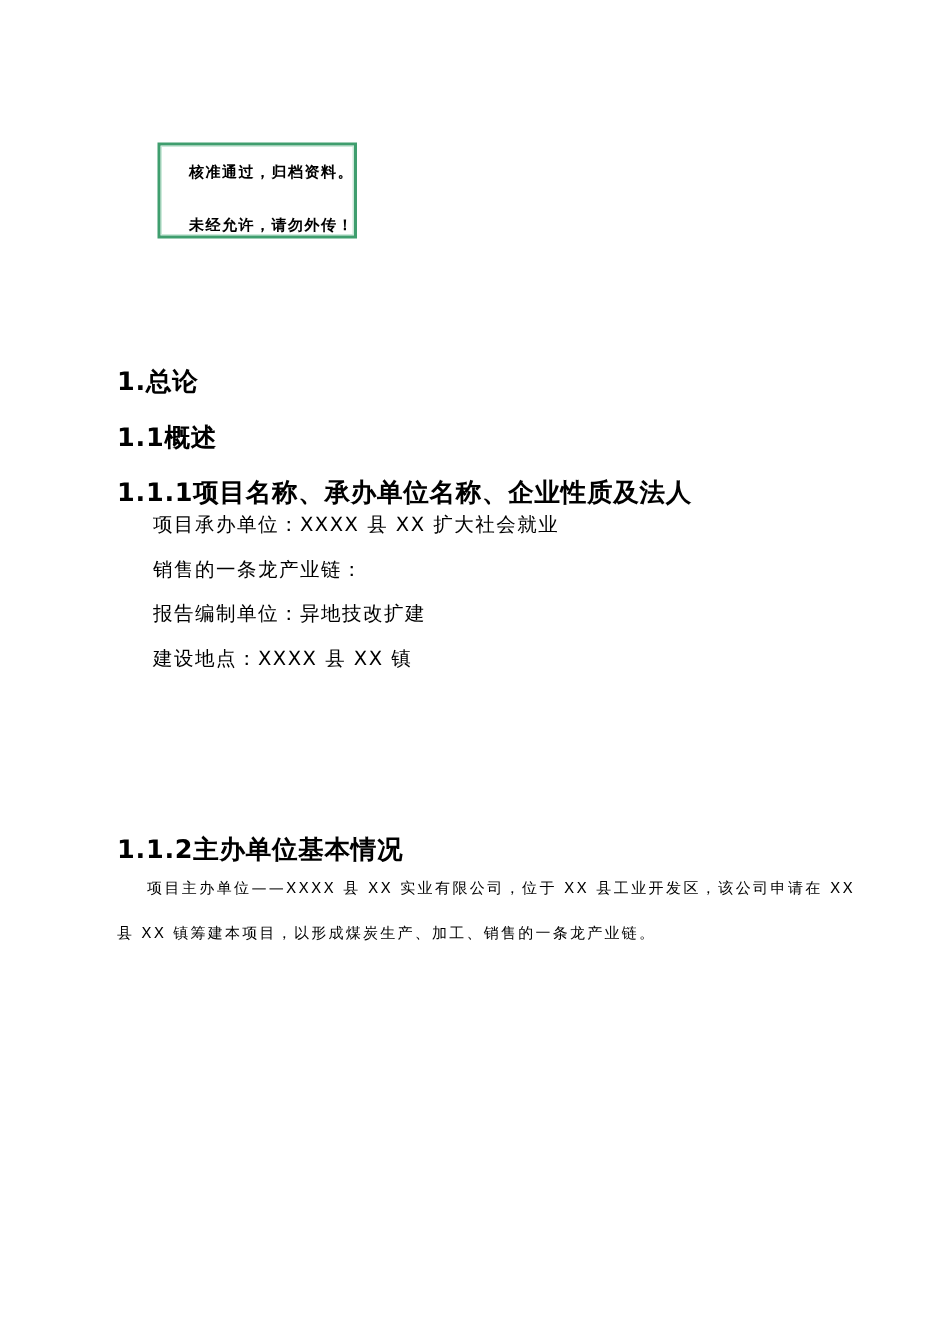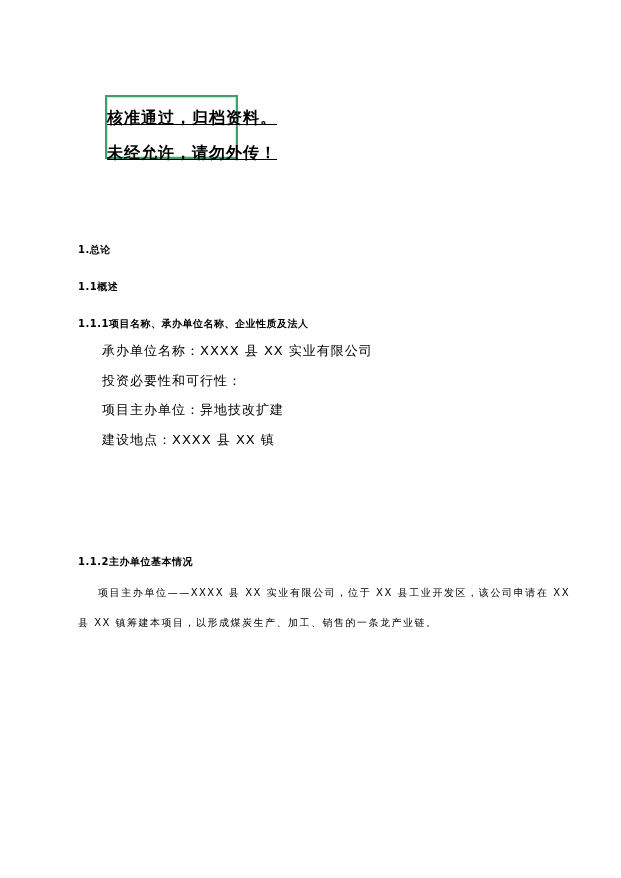--- a/index.html
+++ b/index.html
@@ -16,31 +16,31 @@
   
   .stamp {
     position:absolute; left:105px; top:95px;
     width:133px; height:64px;
     border:2px solid #3f9e6e;
     box-shadow: inset 0 0 0 1px #cdeadb;
     background:#ffffff;
   }
   .stamp-line {
     position:absolute; left:0; width:100%;
-    text-align:left;
-    font-size:16px; font-weight:bold; letter-spacing:1px;
-    color:#000000; white-space:nowrap;text-decoration:underline;
+    text-align:right;
+    font-size:10px; font-weight:bold; letter-spacing:1px;
+    color:#000000; white-space:nowrap;
   }
   .stamp-line.l1 { top:11px; }
   .stamp-line.l2 { top:46px; }
 
   
   .hd {
     position:absolute; left:78px;
-    font-size:10px; font-weight:bold; letter-spacing:0.5px;
+    font-size:17px; font-weight:bold; letter-spacing:0.5px;
     white-space:nowrap;
   }
   .hd.h1  { top:243px; }
   .hd.h2  { top:280px; }
   .hd.h3a { top:317px;text-align:center; }
   .hd.h3b { top:555px; }
   .hd.h3c { top:653px; }
 
   
   .fields {
@@ -68,23 +68,23 @@
   <div class="stamp">
     <div class="stamp-line l1">核准通过，归档资料。</div>
     <div class="stamp-line l2">未经允许，请勿外传！</div>
   </div>
 
   <div class="hd h1">1.总论</div>
   <div class="hd h2">1.1概述</div>
   <div class="hd h3a">1.1.1项目名称、承办单位名称、企业性质及法人</div>
 
   <div class="fields">
-    <div class="field-line">承办单位名称：XXXX 县 XX 实业有限公司</div>
-    <div class="field-line">投资必要性和可行性：</div>
-    <div class="field-line">项目主办单位：异地技改扩建</div>
+    <div class="field-line">项目承办单位：XXXX 县 XX 扩大社会就业</div>
+    <div class="field-line">销售的一条龙产业链：</div>
+    <div class="field-line">报告编制单位：异地技改扩建</div>
     <div class="field-line">建设地点：XXXX 县 XX 镇</div>
   </div>
 
   <div class="hd h3b">1.1.2主办单位基本情况</div>
   <p class="para p1">项目主办单位——XXXX 县 XX 实业有限公司，位于 XX 县工业开发区，该公司申请在 XX 县 XX 镇筹建本项目，以形成煤炭生产、加工、销售的一条龙产业链。</p>
 
 
 </div>
 
 </body></html>

